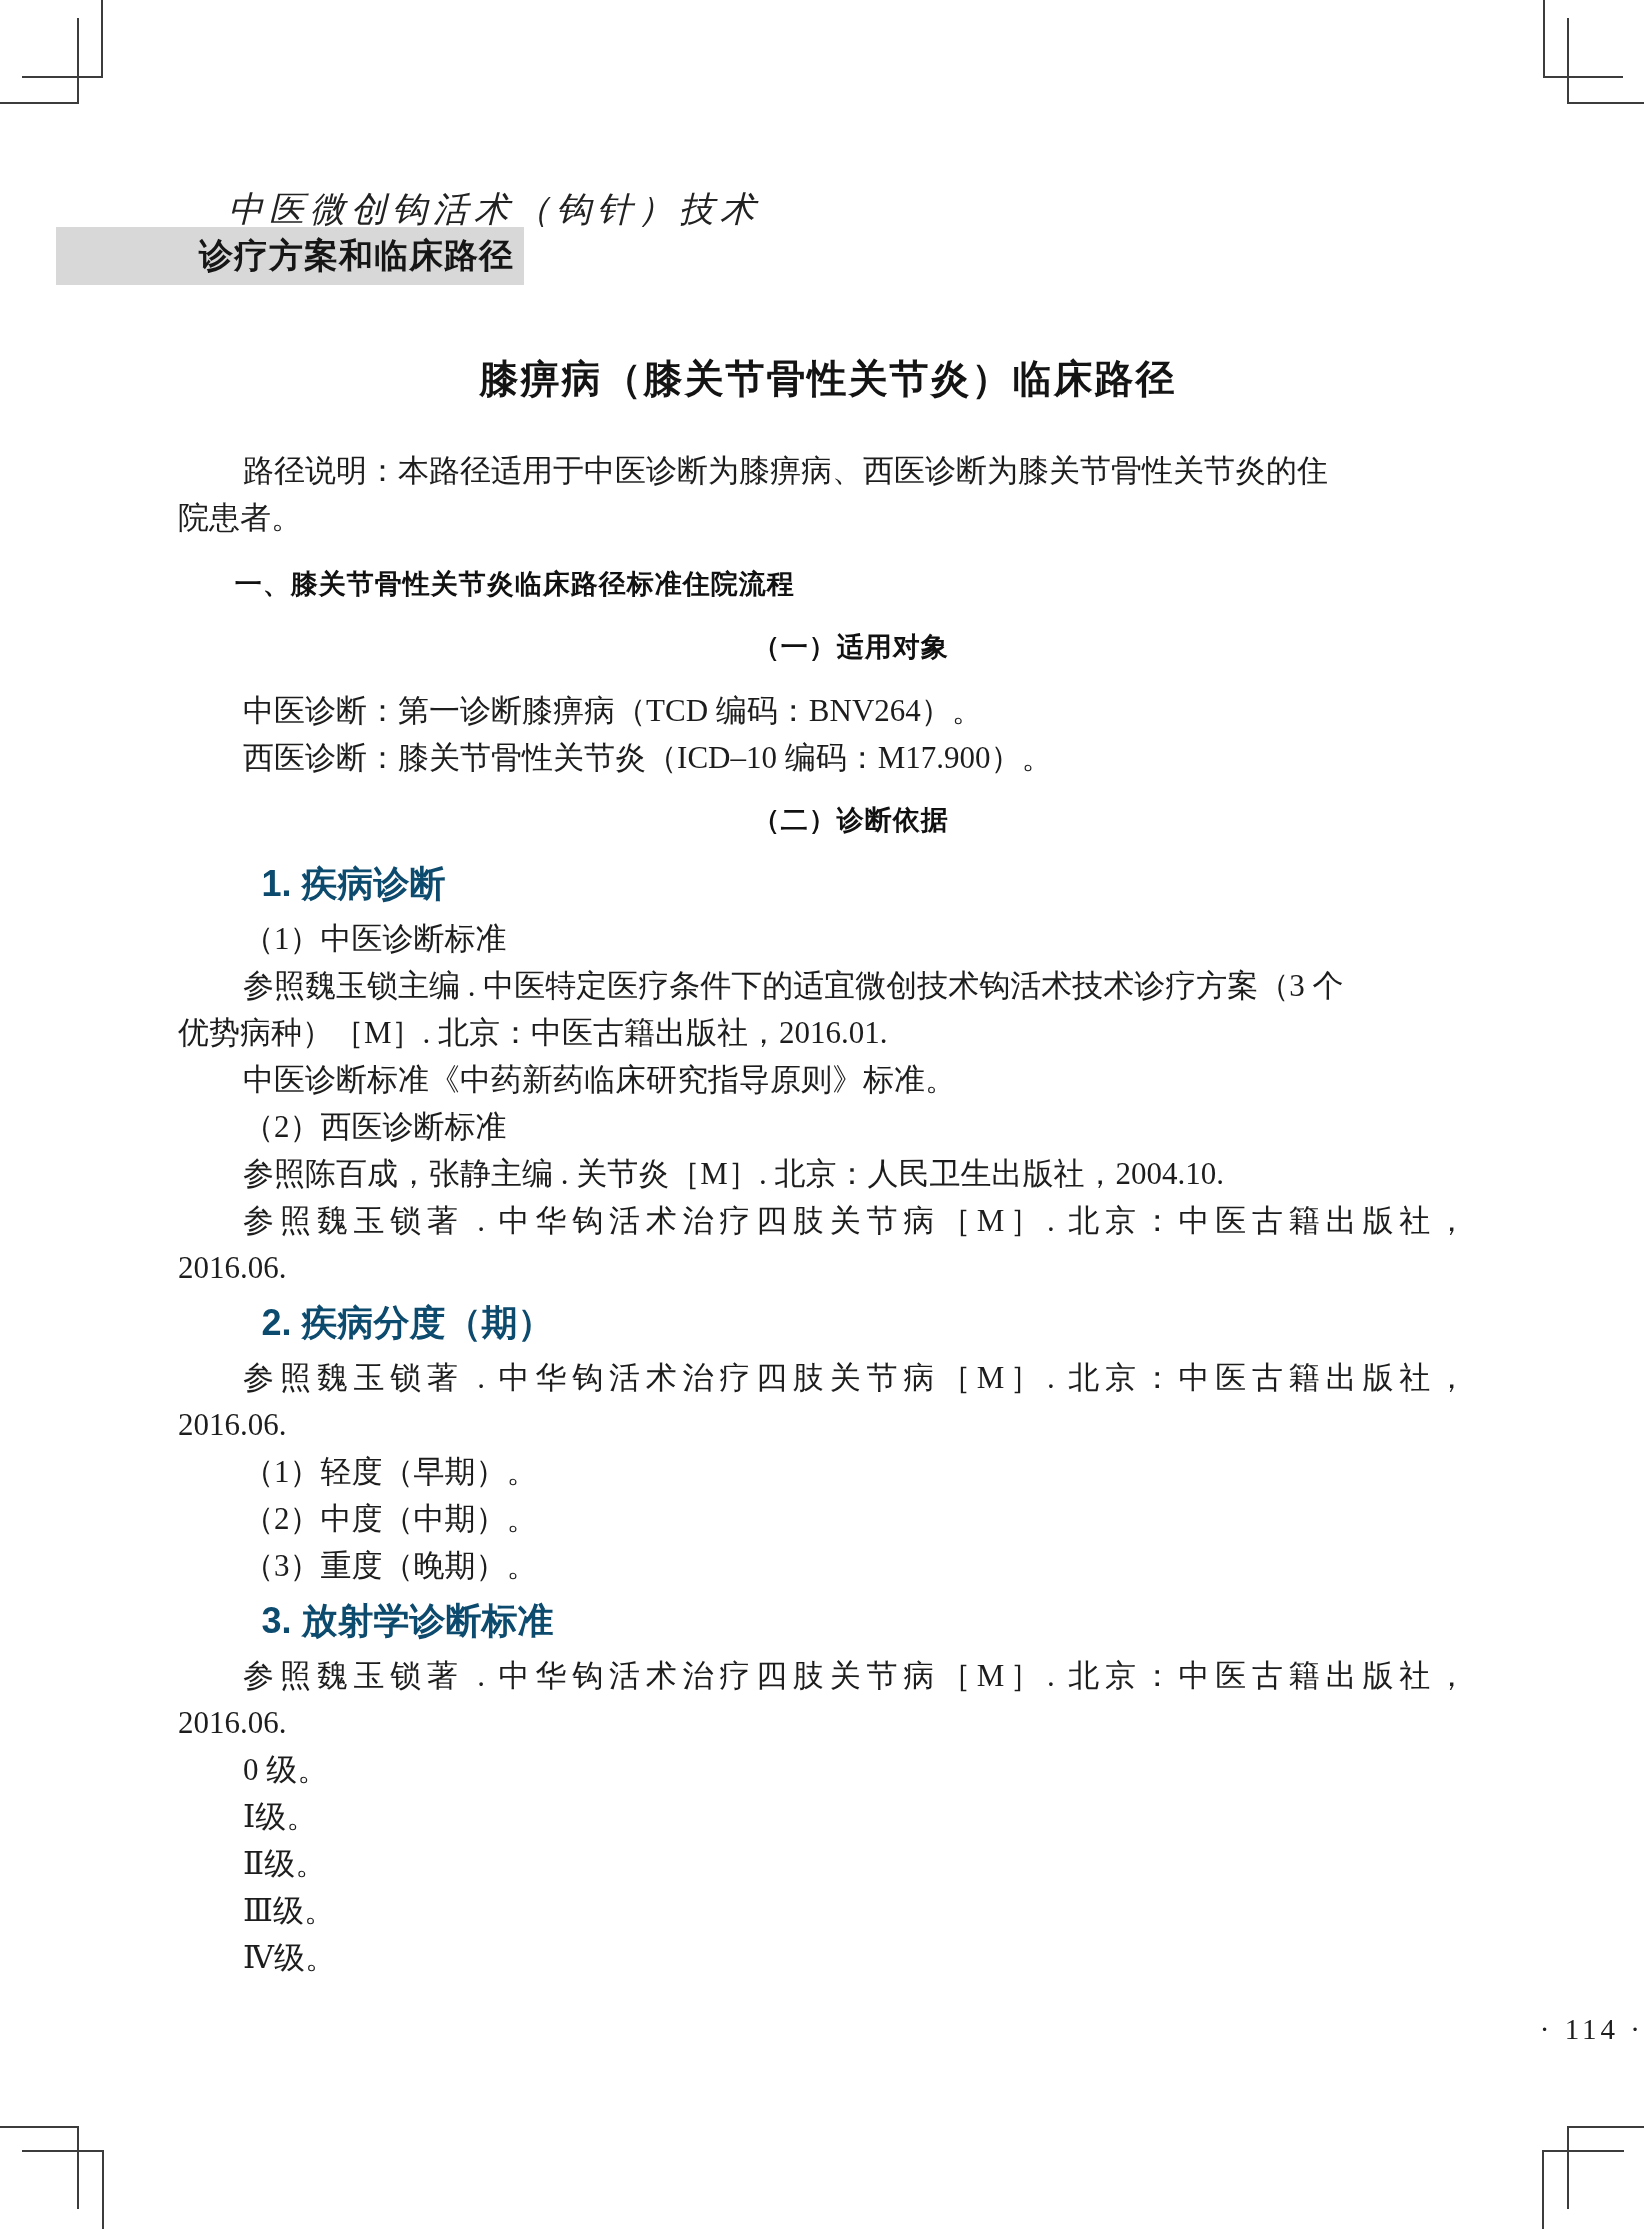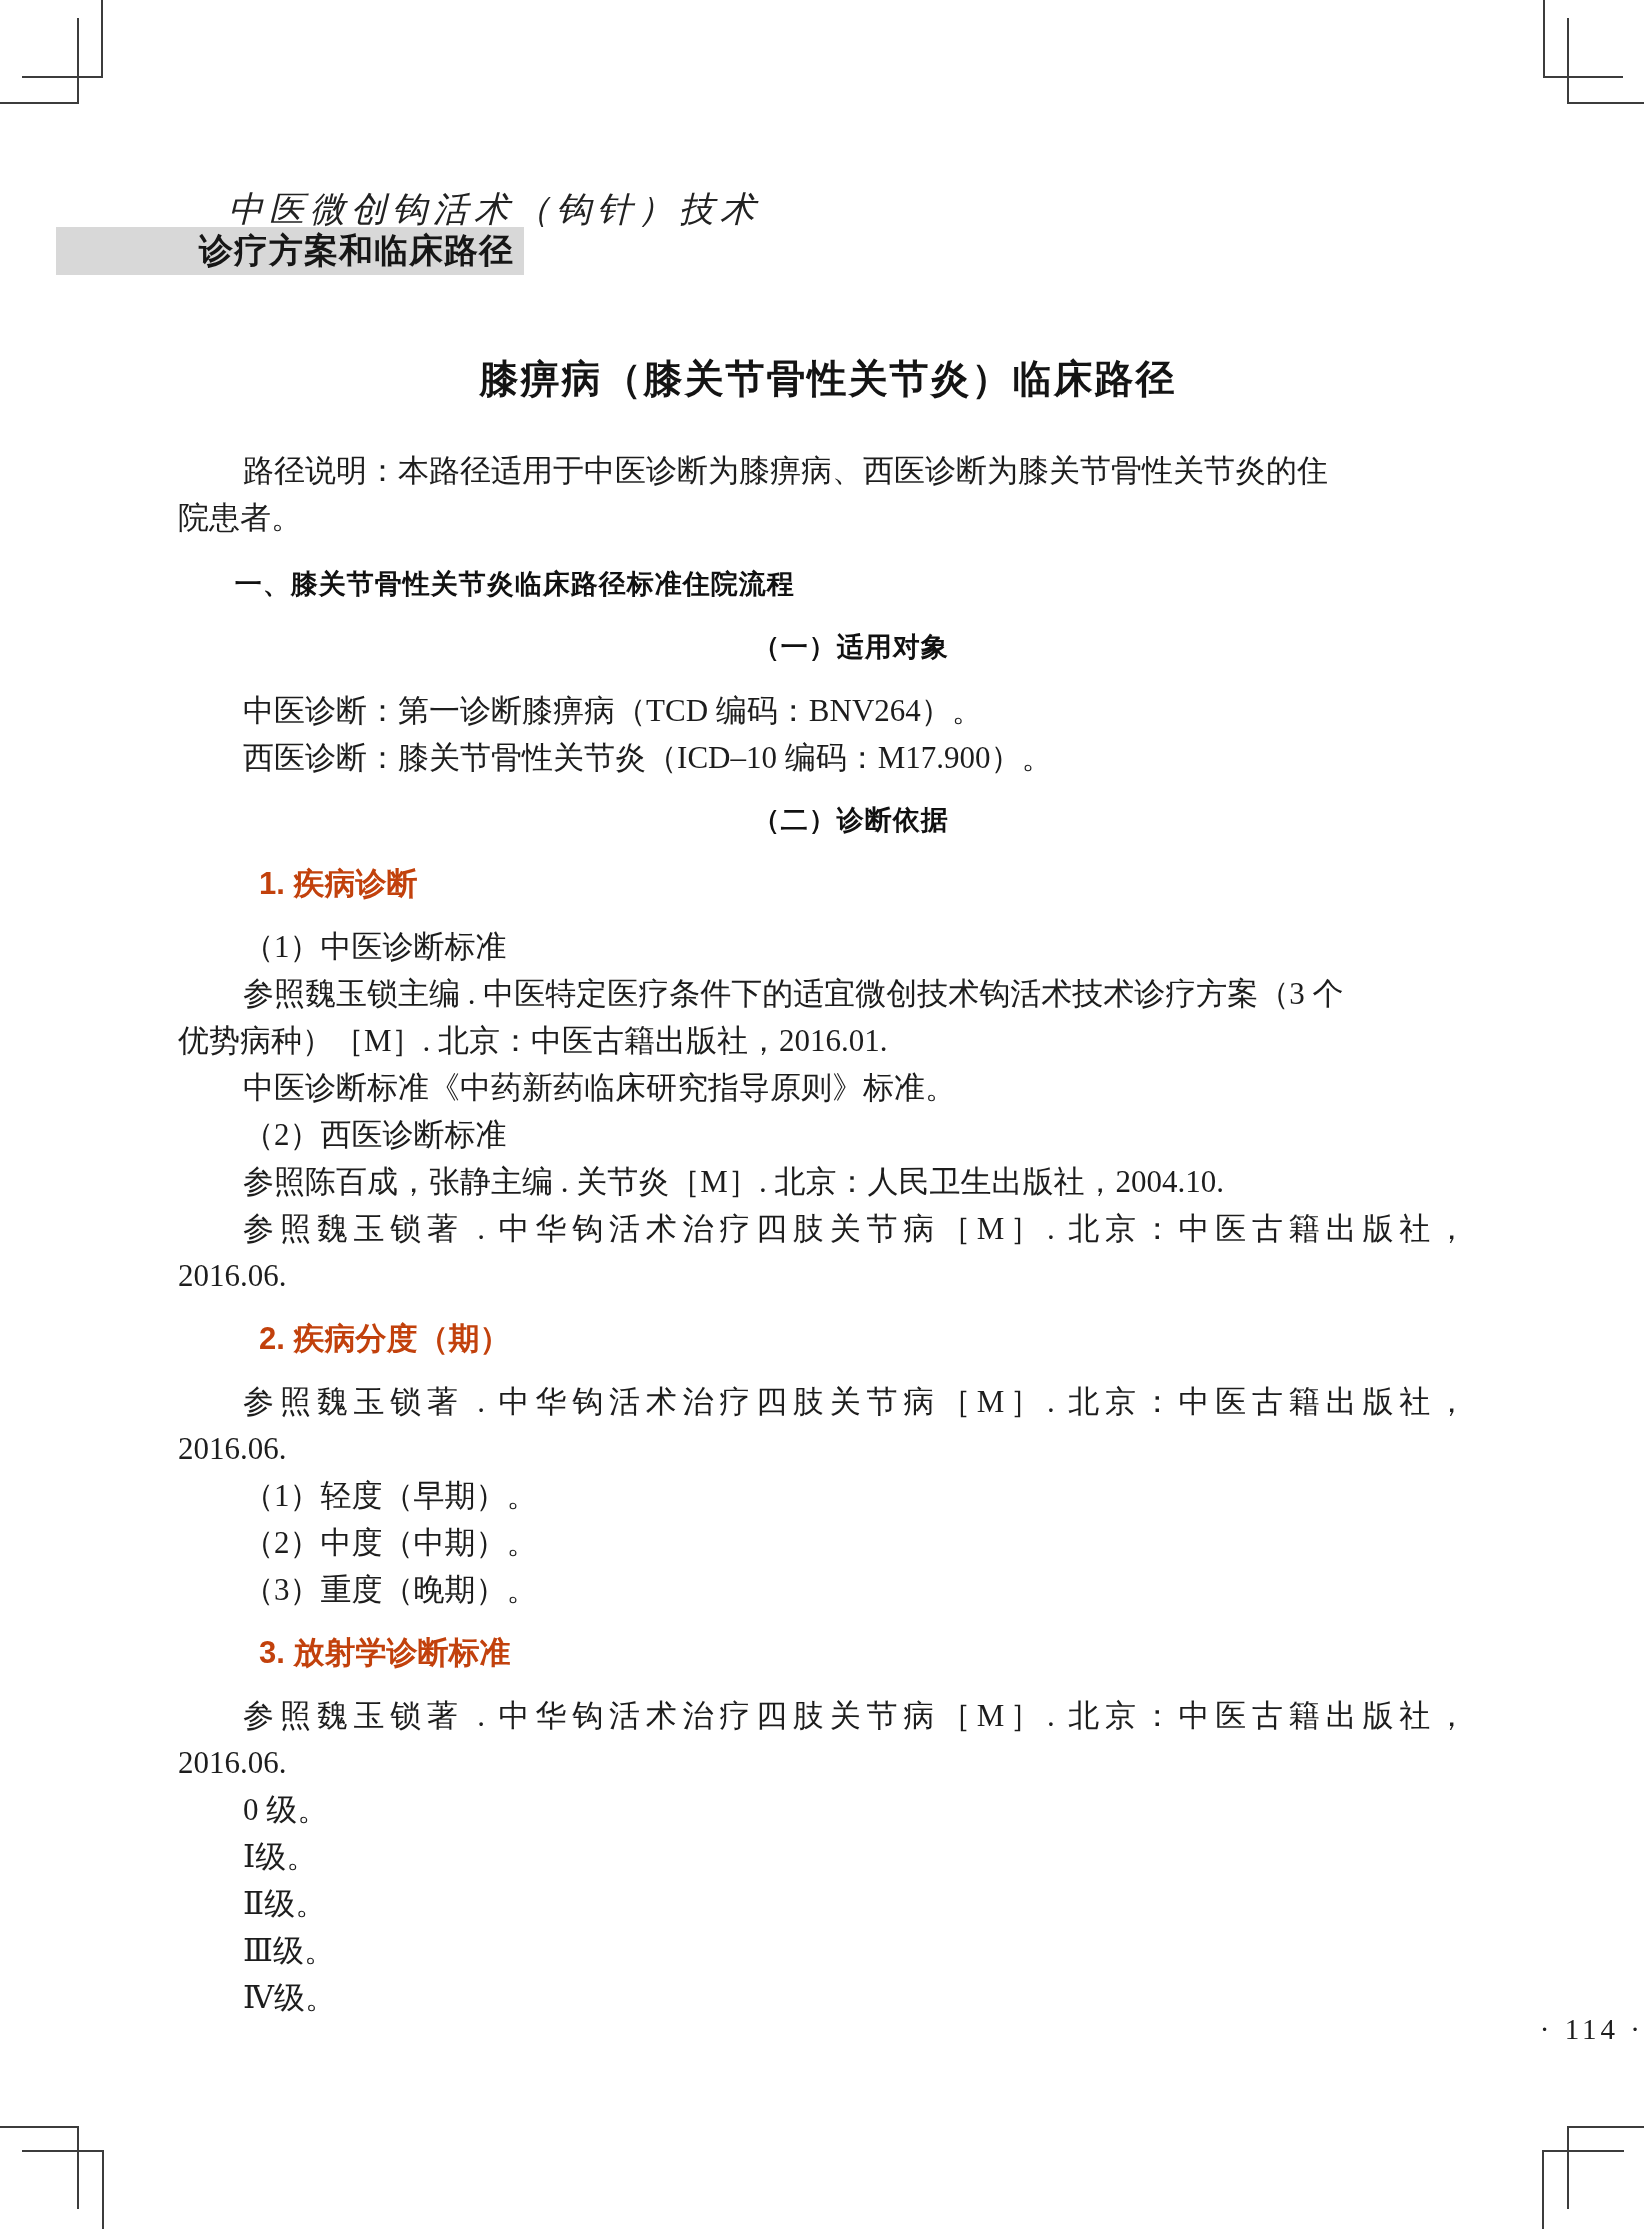--- a/index.html
+++ b/index.html
@@ -19,21 +19,21 @@
   .br-a{left:1567px;top:2126px;width:75px;height:81px;border-left:2px solid #3c3c3c;border-top:2px solid #3c3c3c;}
   .br-b{left:1542px;top:2150px;width:80px;height:79px;border-left:2px solid #3c3c3c;border-top:2px solid #3c3c3c;}
   
   .series-title{
     position:absolute;left:228px;top:186px;
     font-family:"Liberation Serif","DejaVu Serif",serif;
     font-style:italic;font-size:35px;letter-spacing:6px;color:#222;
     white-space:nowrap;
   }
   .banner{
-    position:absolute;left:56px;top:227px;width:468px;height:48px;
+    position:absolute;left:56px;top:227px;width:468px;height:58px;
     background:#d8d8d8;
     display:flex;align-items:center;justify-content:flex-end;
     padding-right:10px;box-sizing:border-box;
   }
   .banner-text{
     font-family:"Liberation Sans","DejaVu Sans",sans-serif;
     font-weight:bold;font-size:34px;color:#161616;letter-spacing:1px;
     white-space:nowrap;
   }
   
@@ -54,21 +54,21 @@
     font-weight:bold;font-size:27px;color:#111;
     margin:20px 0 16px 0;letter-spacing:1px;
   }
   .h2{
     font-family:"Liberation Sans","DejaVu Sans",sans-serif;
     font-weight:bold;font-size:27px;color:#111;
     margin:16px 0 16px 0;letter-spacing:1px;text-align:center;
   }
   .h3{
     font-family:"Liberation Sans","DejaVu Sans",sans-serif;
-    font-weight:bold;font-size:31px;color:#c2410c;margin:16px;
+    font-weight:bold;font-size:36px;color:#0c4a6e;margin:8px;
   }
   .justify{
     white-space:normal;text-align:justify;text-align-last:justify;
     text-justify:inter-character;
   }
   
   .page-number{
     position:absolute;left:0;top:2013px;width:1644px;text-align:right;
     font-size:29px;color:#1d1d1d;letter-spacing:4px;
   }

